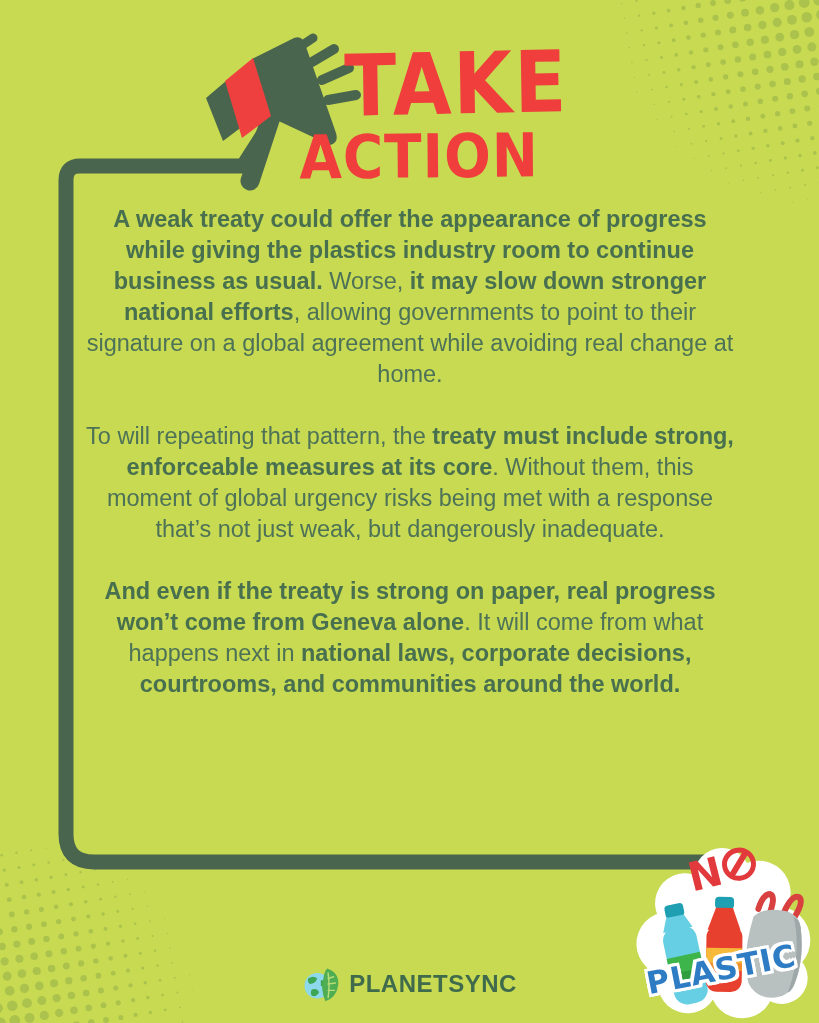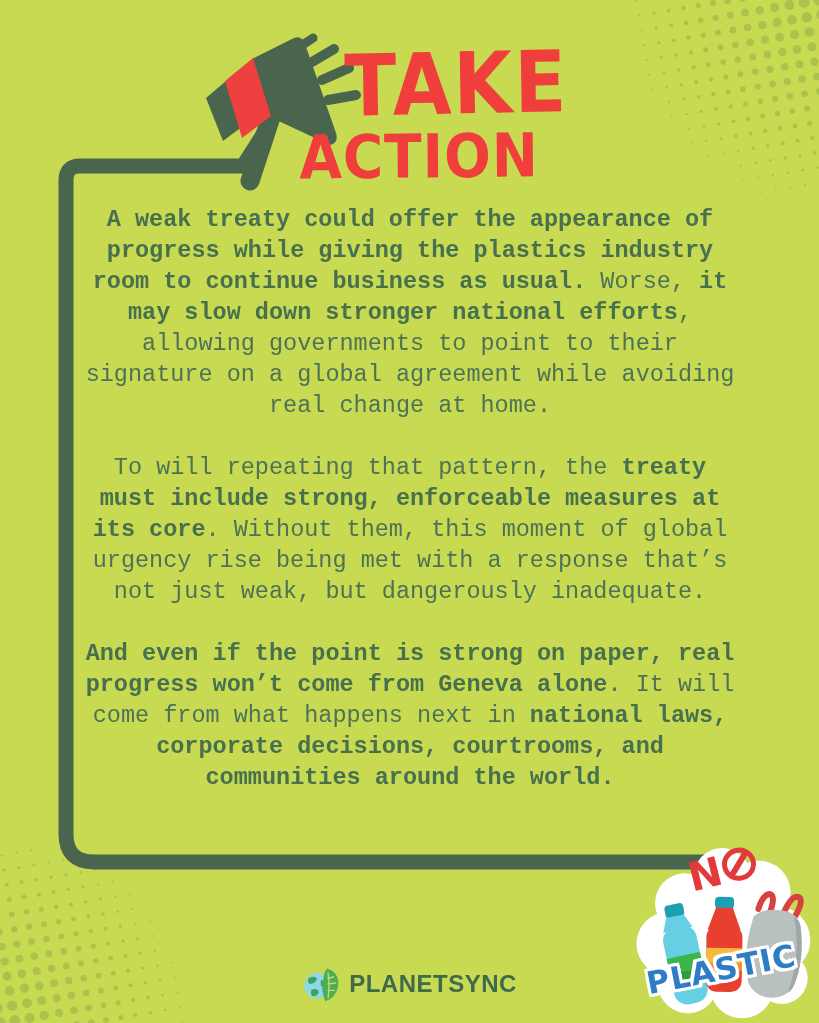--- a/index.html
+++ b/index.html
@@ -21,21 +21,21 @@
     transform-origin:left top;letter-spacing:2px;line-height:1;
   }
   #take{left:344px;top:44px;font-size:76px;transform:scaleY(1.12) rotate(-1deg);}
   #action{left:299px;top:128px;font-size:55px;transform:scaleY(1.1) rotate(-0.5deg);letter-spacing:1px;}
   
   .content{
     position:absolute;left:82px;top:204px;width:656px;z-index:2;
     text-align:center;color:#4d7257;
     font-size:23.5px;line-height:31px;
   }
-  .content p{margin:0 0 31px 0;font-family:Liberation Mono, monospace;}
+  .content p{margin:0 0 31px 0;}
   .content strong{font-weight:700;color:#48704f;}
   
   .footer{
     position:absolute;left:50%;bottom:20px;transform:translateX(-50%);
     display:flex;align-items:center;gap:7px;z-index:2;
   }
   .brand-name{
     color:#3f6b4c;font-weight:700;font-size:24px;letter-spacing:0.5px;
     font-family:"Liberation Sans",sans-serif;
   }
@@ -401,22 +401,22 @@
     <line x1="322" y1="80" x2="349" y2="68" stroke="#4a654e" stroke-width="10" stroke-linecap="round"></line>
     <line x1="328" y1="100" x2="356" y2="95" stroke="#4a654e" stroke-width="10" stroke-linecap="round"></line>
   </g>
 </svg>
 
 <div id="take" class="take-line">TAKE</div>
 <div id="action" class="take-line">ACTION</div>
 
 <div class="content">
     <p><strong>A weak treaty could offer the appearance of progress while giving the plastics industry room to continue business as usual.</strong><span> Worse, </span><strong>it may slow down stronger national efforts</strong><span>, allowing governments to point to their signature on a global agreement while avoiding real change at home.</span></p>
-    <p><span>To will repeating that pattern, the </span><strong>treaty must include strong, enforceable measures at its core</strong><span>. Without them, this moment of global urgency rise being met with a response that’s not just weak, but dangerously inadequate.</span></p>
-    <p><strong>And even if the point is strong on paper, real progress won’t come from Geneva alone</strong><span>. It will come from what happens next in </span><strong>national laws, corporate decisions, courtrooms, and communities around the world.</strong></p>
+    <p><span>To will repeating that pattern, the </span><strong>treaty must include strong, enforceable measures at its core</strong><span>. Without them, this moment of global urgency risks being met with a response that’s not just weak, but dangerously inadequate.</span></p>
+    <p><strong>And even if the treaty is strong on paper, real progress won’t come from Geneva alone</strong><span>. It will come from what happens next in </span><strong>national laws, corporate decisions, courtrooms, and communities around the world.</strong></p>
   </div>
 
 <div class="sticker">
   <svg class="sticker-art" width="186" height="178" viewBox="0 0 186 178">
     <g fill="#ffffff">
       <circle cx="96" cy="34" r="28"></circle>
       <circle cx="58" cy="60" r="30"></circle>
       <circle cx="132" cy="52" r="32"></circle>
       <circle cx="40" cy="100" r="32"></circle>
       <circle cx="93" cy="92" r="50"></circle>

